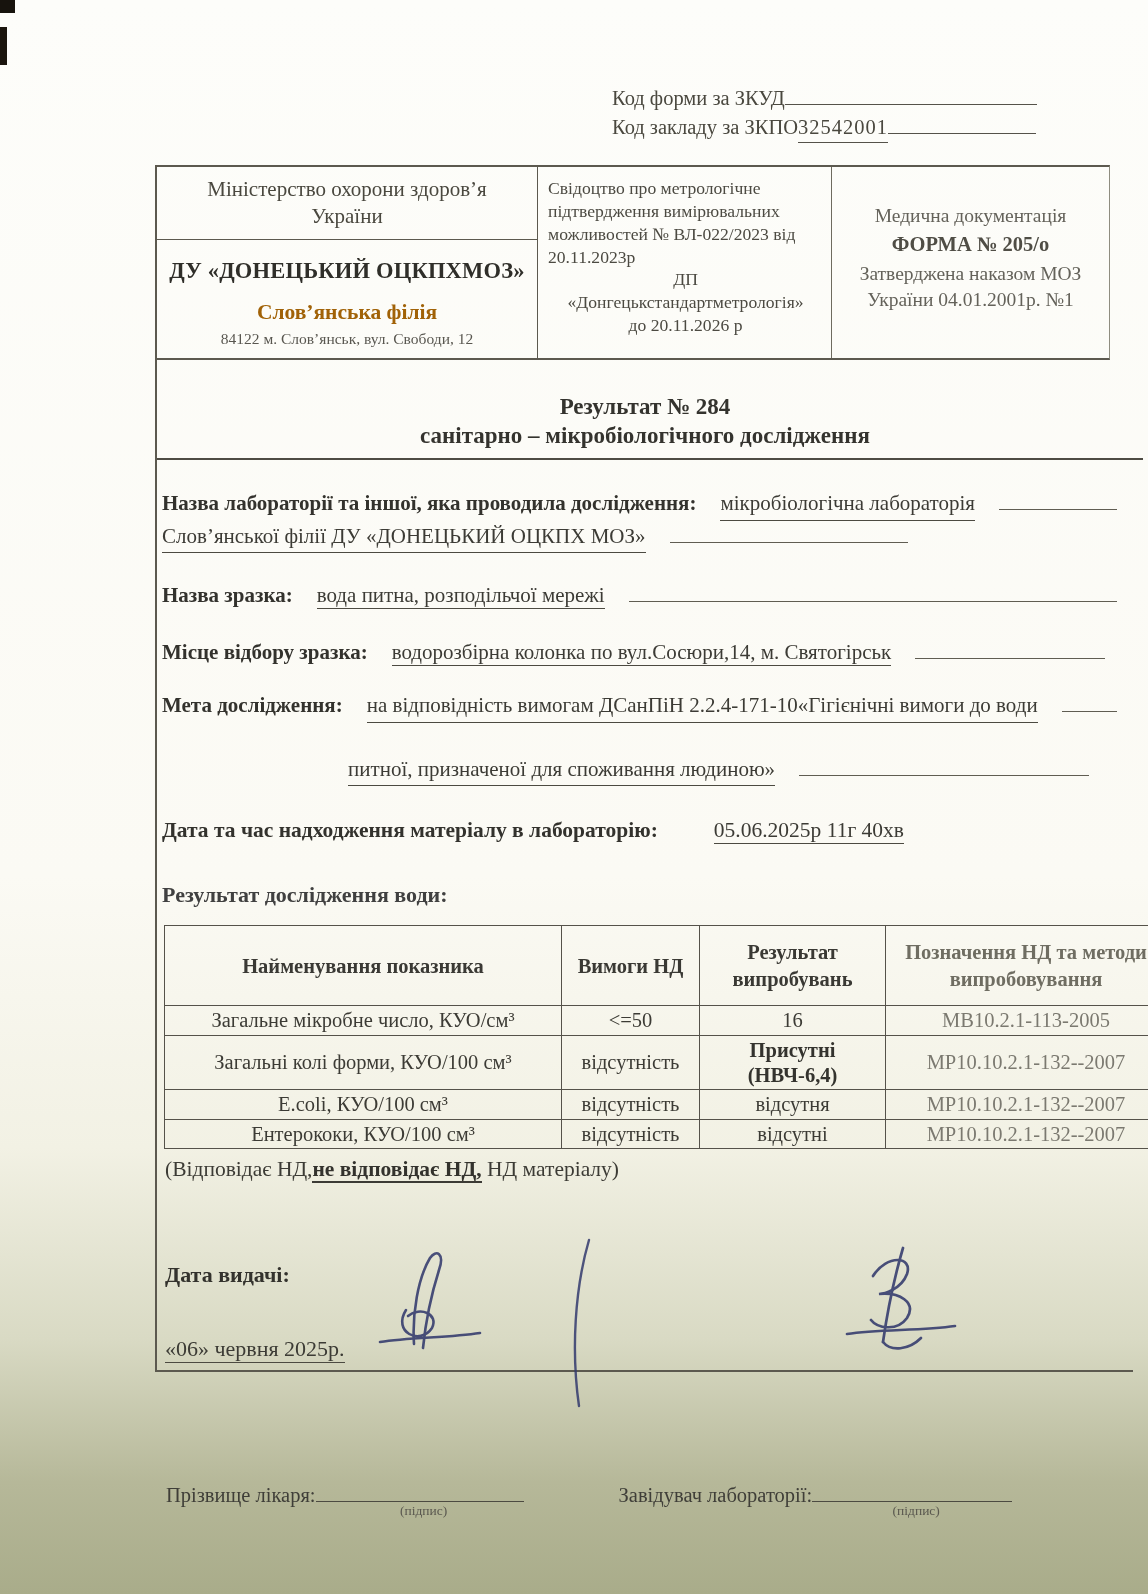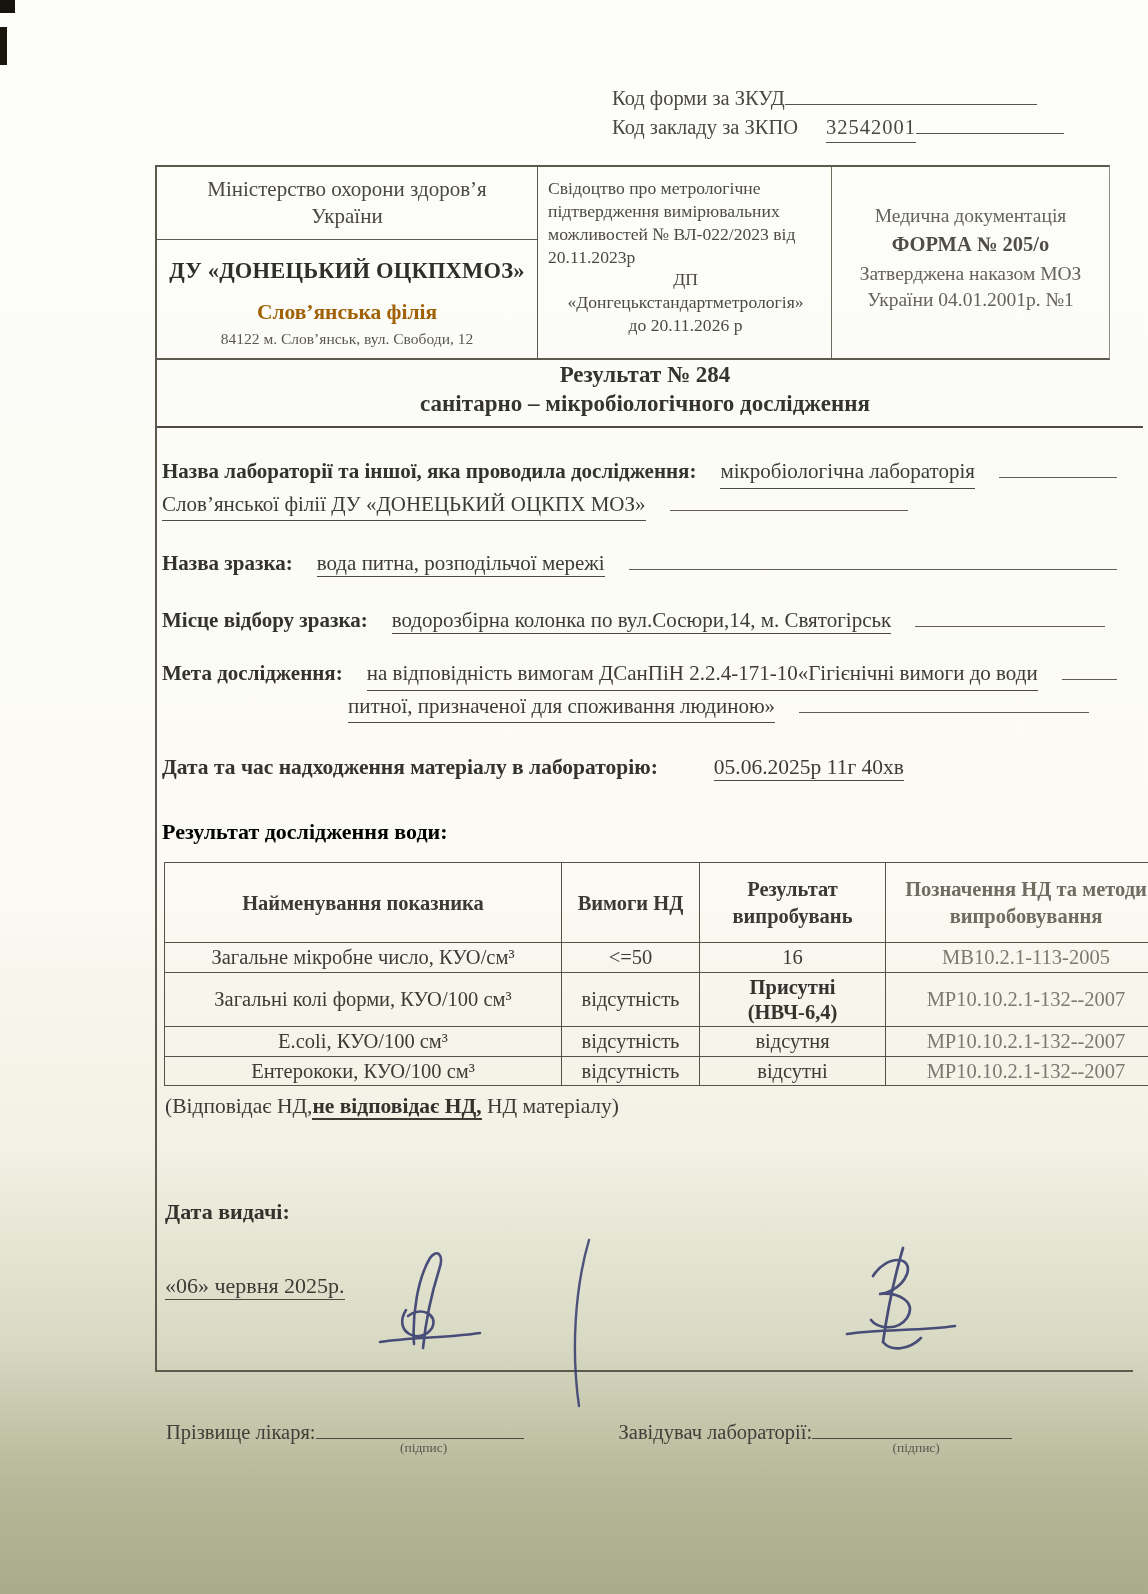--- a/index.html
+++ b/index.html
@@ -8,53 +8,53 @@
     font-family:"Liberation Serif",serif;
     background:linear-gradient(180deg,#fdfdfa 0%,#fbfaf4 55%,#f2f1e4 72%,#d9dac4 84%,#b6b899 93%,#a9ac8a 100%);
   }
   .corner-mark1{position:absolute;left:0;top:0;width:15px;height:13px;background:#17130d;}
   .corner-mark2{position:absolute;left:0;top:27px;width:7px;height:38px;background:#1b150e;}
 
   
   .codes{position:absolute;left:612px;top:84px;width:530px;font-size:20.5px;color:#4a483f;line-height:1.42;}
   .codes .row{display:flex;align-items:baseline;white-space:nowrap;}
   .codes .blank{display:inline-block;border-bottom:1.6px solid #55524a;height:20px;}
-  .codes .uval{border-bottom:1.6px solid #55524a;letter-spacing:1px;margin-left:28px;}
+  .codes .uval{border-bottom:1.6px solid #55524a;letter-spacing:1px;}
 
   
   .doc{position:absolute;left:155px;top:165px;width:978px;height:1207px;box-sizing:border-box;
        border-left:2px solid #5c594f;border-bottom:2px solid #5c594f;color:#3e3d37;}
 
   .hdr{display:flex;width:953px;box-sizing:border-box;border-top:2px solid #5c594f;border-bottom:2px solid #5c594f;border-right:1.4px solid #8f8d80;}
   .hdr .c1{width:381px;box-sizing:border-box;border-right:1.6px solid #5c594f;}
   .hdr .c2{width:294px;box-sizing:border-box;border-right:1.6px solid #6e6b5f;padding:10px 8px 8px 10px;font-size:17.6px;line-height:1.3;color:#4c4a42;}
   .hdr .c3{flex:1;box-sizing:border-box;padding:36px 4px 8px;text-align:center;font-size:19.5px;line-height:1.35;color:#64625a;}
   .ministry{text-align:center;font-size:21px;line-height:1.3;padding:9px 18px 8px;border-bottom:1.6px solid #5c594f;color:#4a483f;}
   .orgblock{text-align:center;padding:18px 4px 10px;}
   .orgname{font-weight:bold;font-size:22.5px;color:#2f2e29;letter-spacing:.2px;}
   .branch{font-weight:bold;font-size:21.5px;color:#a16207;margin-top:16px;}
   .addr{font-size:15.5px;color:#595750;margin-top:5px;}
   .cert-c{text-align:center;}
   .formno{font-weight:bold;font-size:20.5px;color:#4f4d45;margin:2px 0;}
 
-  .title{text-align:center;font-weight:bold;font-size:23px;line-height:1.3;color:#34332e;}
+  .title{margin-top:32px;text-align:center;font-weight:bold;font-size:23px;line-height:1.3;color:#34332e;}
   .title-rule{width:986px;border-top:2px solid #4e4b43;margin-top:7px;}
 
   .fields{padding-left:5px;width:955px;font-size:21px;color:#3c3b35;}
   .lbl{font-weight:bold;color:#33322d;}
   .uv{border-bottom:1.6px solid #4c4a41;}
   .fill{display:inline-block;border-bottom:1.6px solid #605d52;height:21px;vertical-align:baseline;}
   .frow{display:flex;align-items:baseline;white-space:nowrap;gap:24px;}
   .m-lab{margin-top:28px;line-height:1.5;}
   .m-sample{margin-top:27px;}
   .m-place{margin-top:28px;}
   .m-purpose{margin-top:24px;line-height:1.5;}
-  .purpose2{padding-left:186px;}
+  .purpose2{padding-left:186px;margin-top:31px;}
   .m-received{margin-top:32px;font-size:21.5px;}
-  .m-resheading{margin-top:38px;font-weight:bold;font-size:22px;color:#000000;}
+  .m-resheading{margin-top:38px;font-weight:bold;font-size:22px;color:#404040;}
 
   table.res{border-collapse:collapse;margin-top:17px;margin-left:2px;width:1002px;table-layout:fixed;font-size:20.5px;color:#3c3b35;}
   table.res th,table.res td{border:1.6px solid #55524a;padding:2px 6px;box-sizing:border-box;}
   table.res th{font-weight:bold;text-align:center;line-height:1.3;height:80px;color:#3a3934;}
   table.res th.faded{color:#6f6d62;}
   table.res td{height:29px;line-height:1.2;}
   td.name{text-align:center;padding-left:9px;}
   td.ctr{text-align:center;}
   td.method{text-align:center;color:#7b7970;}
   .res-bold{font-weight:bold;color:#34332e;}

